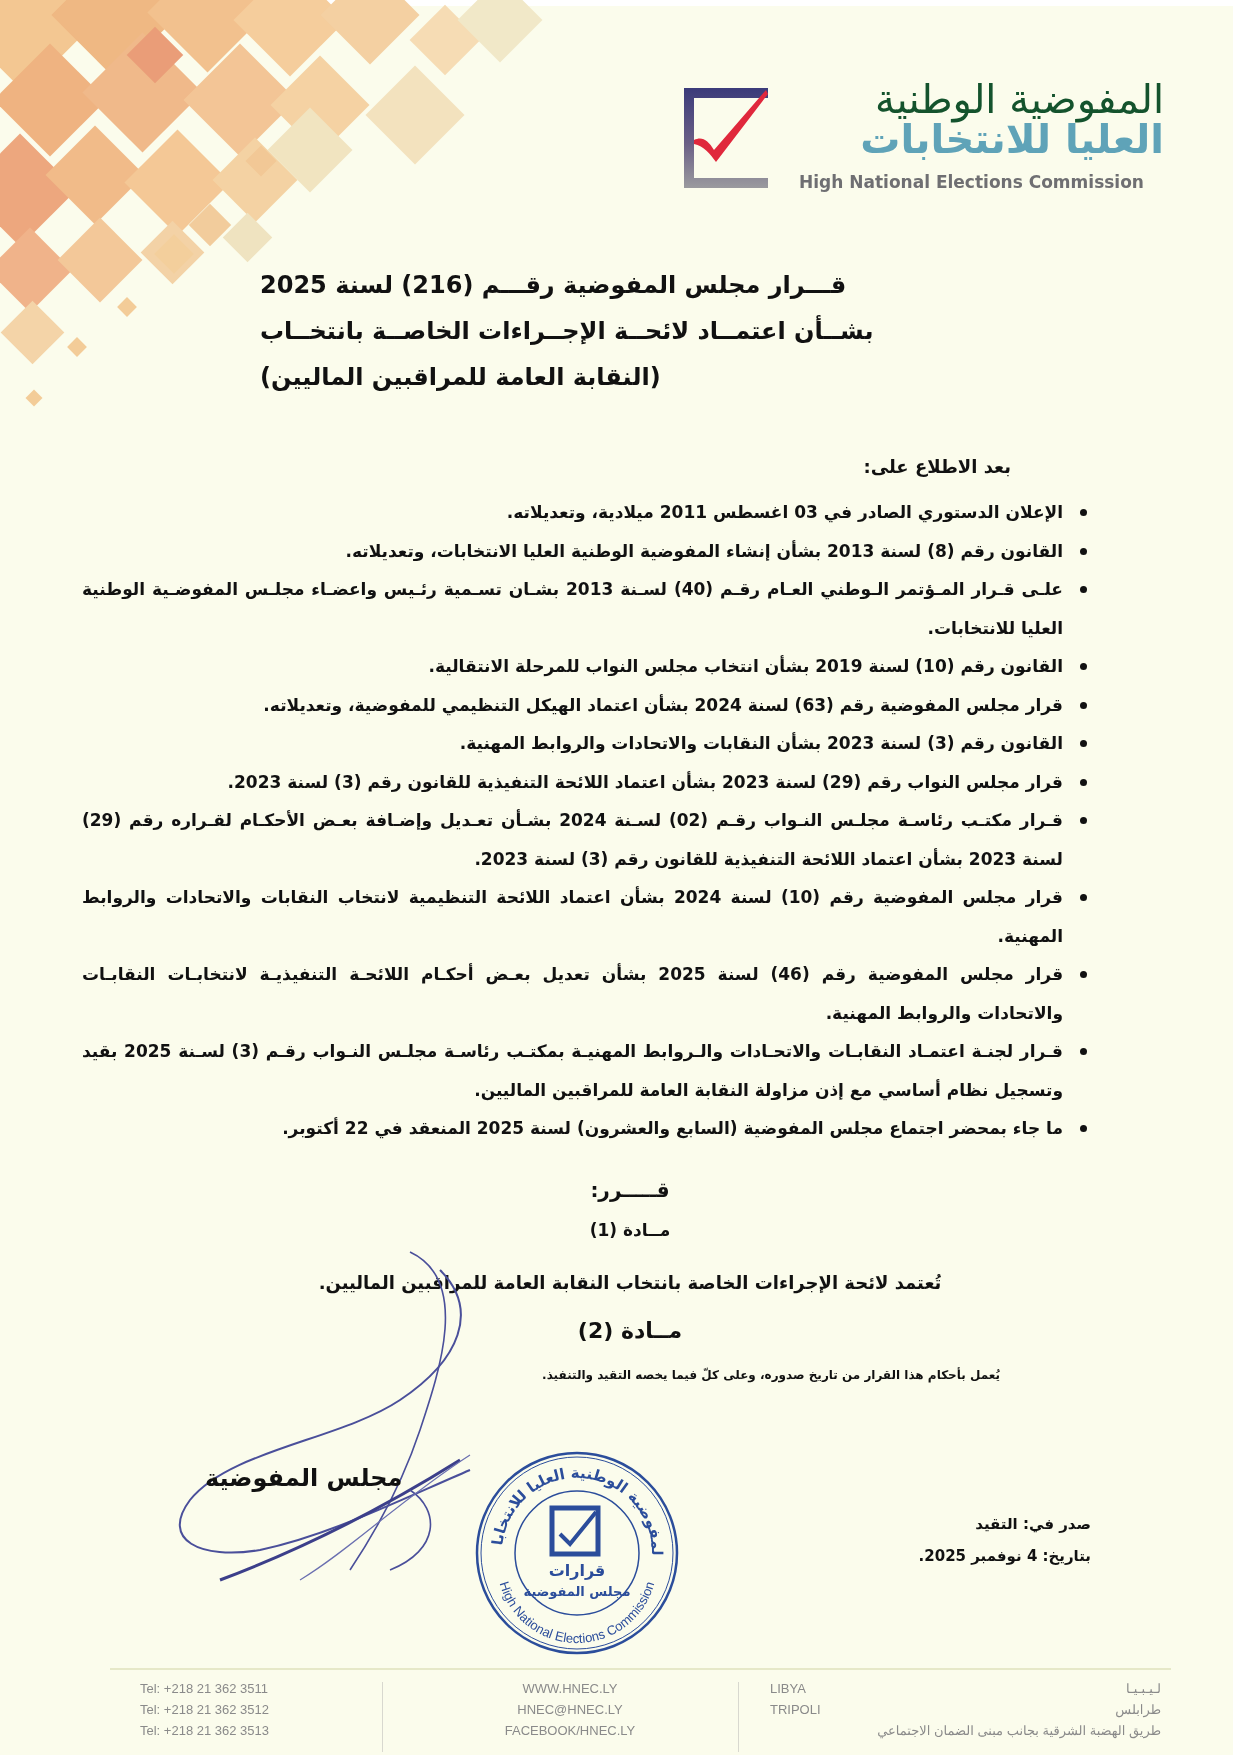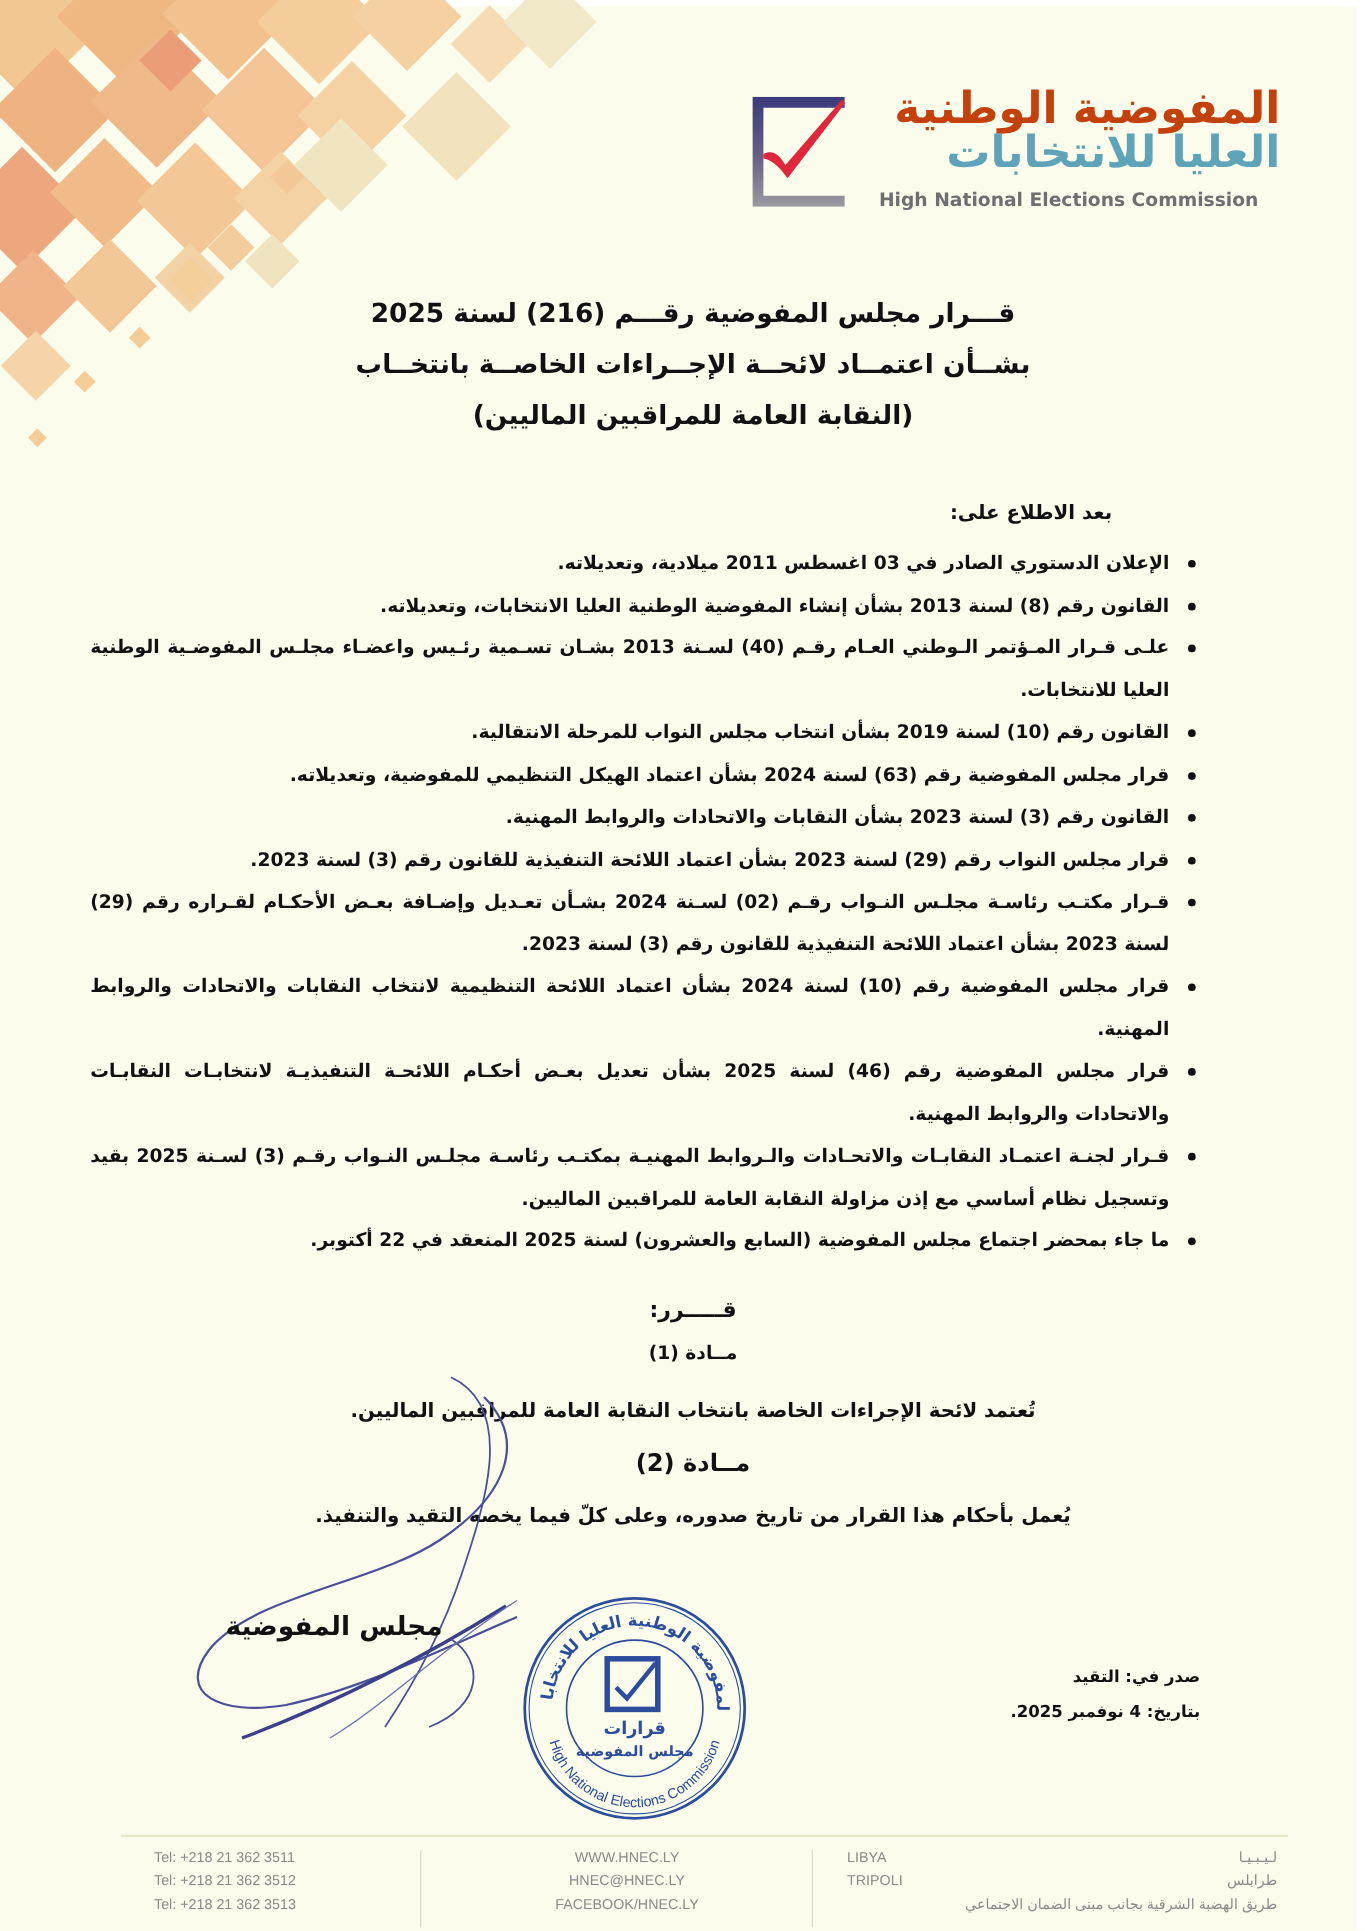--- a/index.html
+++ b/index.html
@@ -13,40 +13,40 @@
   .edge-right { position: absolute; right: 0; top: 0; width: 8px; height: 100%; background: #ffffff; }
   .edge-top { position: absolute; left: 0; top: 0; width: 100%; height: 6px; background: #ffffff; }
 
   
   .deco { position: absolute; left: 0; top: 0; width: 560px; height: 420px; overflow: hidden; }
   .dia { position: absolute; transform: rotate(45deg); }
 
   
   .logo { position: absolute; left: 684px; top: 86px; width: 480px; height: 112px; }
   .logo-box { position: absolute; left: 0; top: 2px; width: 84px; height: 100px; }
-  .logo-ar1 { position: absolute; right: 0; top: -10px; font-size: 40px; font-weight: bold; color: #c2410c; direction: rtl; white-space: nowrap; letter-spacing: 1px; }
+  .logo-ar1 { position: absolute; right: 0; top: -10px; font-size: 40px; font-weight: normal; color: #14532d; direction: rtl; white-space: nowrap; letter-spacing: 1px; }
   .logo-ar2 { position: absolute; right: 0; top: 30px; font-size: 40px; font-weight: bold; color: #5fa3b8; direction: rtl; white-space: nowrap; letter-spacing: 3px; }
   .logo-en { position: absolute; left: 115px; top: 86px; font-family: "DejaVu Sans", sans-serif; font-weight: bold; font-size: 17px; color: #6f6f72; white-space: nowrap; }
 
   
-  .titles { position: absolute; left: 260px; top: 262px; width: 740px; text-align: center; direction: rtl; }
+  .titles { position: absolute; left: 260px; top: 262px; width: 740px; text-align: left; direction: rtl; }
   .titles div { font-weight: bold; font-size: 24px; line-height: 46px; }
 
   .body { position: absolute; right: 150px; left: 82px; top: 430px; direction: rtl; }
   .intro { font-weight: bold; font-size: 18px; margin-right: 80px; margin-bottom: 8px; height: 36px; line-height: 36px; margin-top: 19px; }
   ul.items { list-style: none; margin: 0; padding: 0; }
   ul.items li { position: relative; padding-right: 28px; font-weight: bold; font-size: 17px; line-height: 38.5px; text-align: justify; }
   ul.items li::before { content: ""; position: absolute; right: 4px; top: 16px; width: 7px; height: 7px; border-radius: 50%; background: #111; }
 
   .decision { position: absolute; left: 260px; width: 740px; text-align: center; direction: rtl; font-weight: bold; }
   .d-decree { top: 1178px; font-size: 20px; }
   .d-art1 { top: 1220px; font-size: 17px; }
   .d-text1 { top: 1272px; font-size: 18px; }
   .d-art2 { top: 1318px; font-size: 22px; }
-  .d-text2 { top: 1368px; font-size: 18px; }
+  .d-text2 { top: 1368px; font-size: 12px; text-align: right; }
 
   .signer { position: absolute; left: 205px; top: 1464px; font-size: 24px; font-weight: bold; direction: rtl; }
   .signature { position: absolute; left: 140px; top: 1250px; width: 420px; height: 340px; }
 
   .stamp { position: absolute; left: 472px; top: 1448px; width: 210px; height: 210px; }
 
   .issued { position: absolute; right: 150px; top: 1508px; direction: rtl; text-align: right; font-size: 15px; font-weight: bold; line-height: 32px; }
 
   .footer-line { position: absolute; left: 110px; right: 70px; top: 1668px; height: 2px; background: #e6e8c8; }
   .footer { position: absolute; left: 120px; right: 80px; top: 1672px; height: 83px; font-family: "Liberation Sans", sans-serif; font-size: 13px; color: #8a8a8a; }

